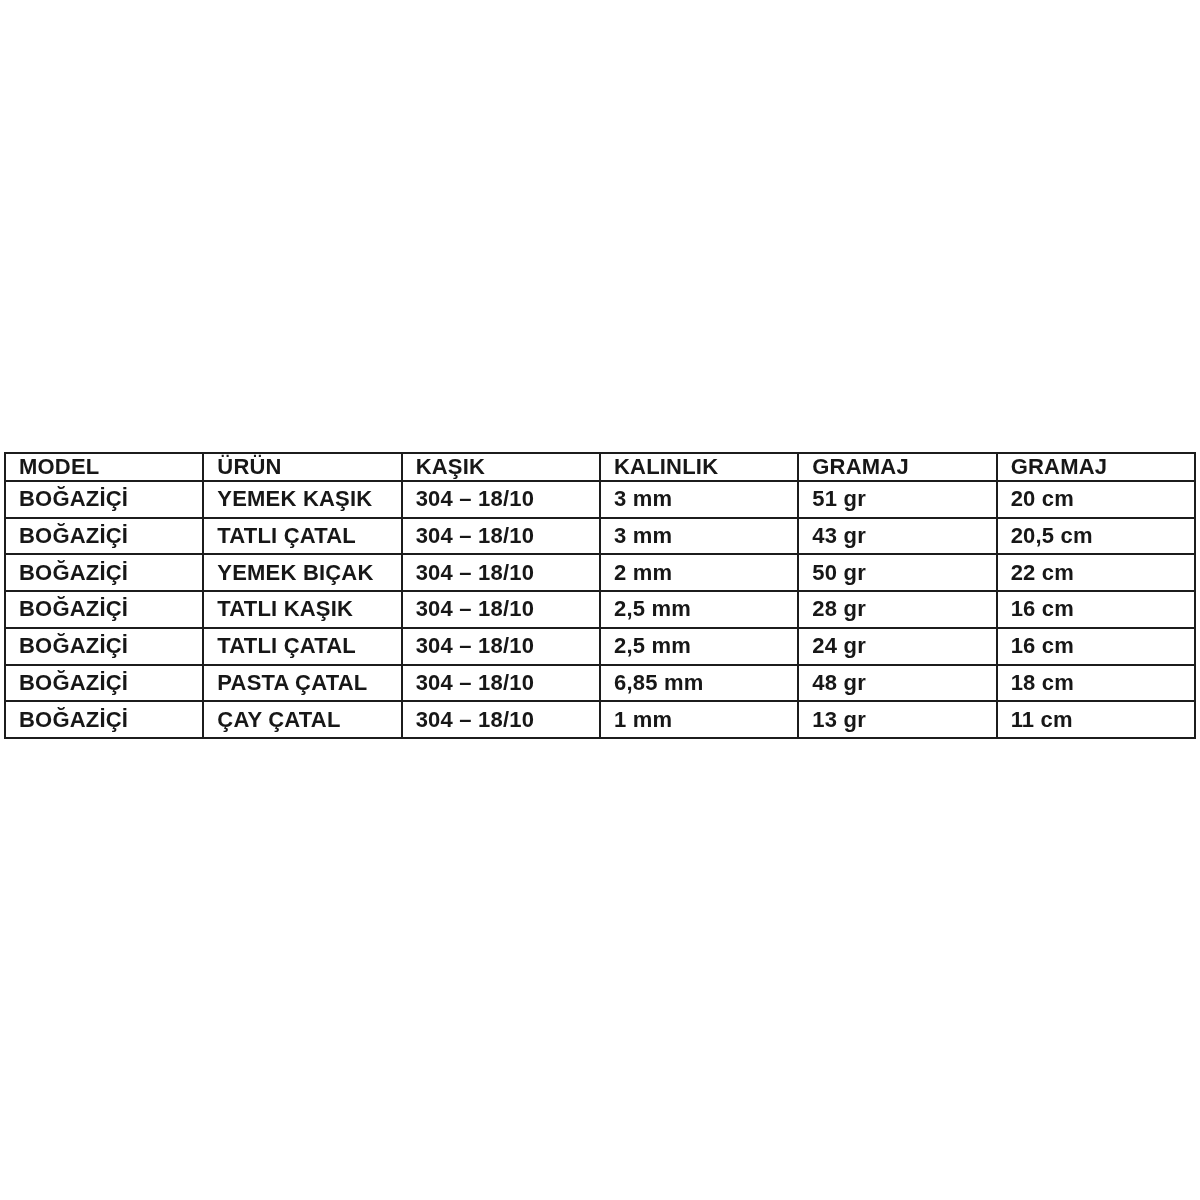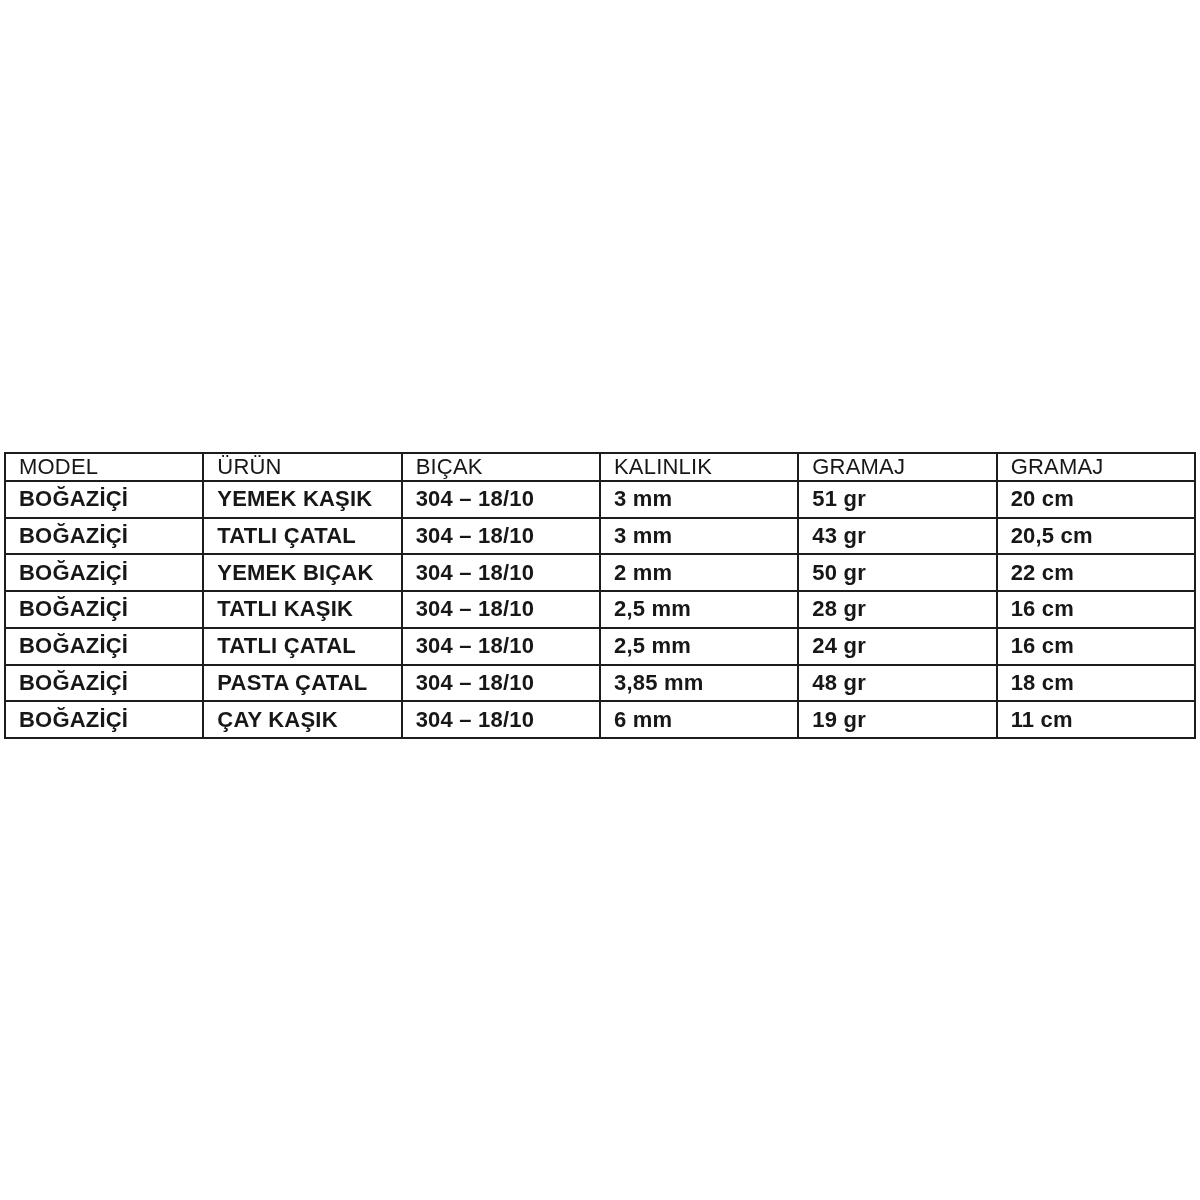--- a/index.html
+++ b/index.html
@@ -34,33 +34,33 @@
     font-size: 22px;
     font-weight: 700;
     color: #171717;
     text-align: left;
     vertical-align: middle;
     white-space: nowrap;
     overflow: hidden;
     letter-spacing: 0.2px;
   }
   table.spec-table th {
-    font-weight: 400; 
+    font-weight: 700; 
   }
 </style>
 </head>
 <body>
 
 <div class="page">
   <table class="spec-table">
     <thead>
       <tr>
           <th>MODEL</th>
           <th>ÜRÜN</th>
-          <th>BIÇAK</th>
+          <th>KAŞIK</th>
           <th>KALINLIK</th>
           <th>GRAMAJ</th>
           <th>GRAMAJ</th>
         </tr>
     </thead>
     <tbody>
         <tr>
           <td>BOĞAZİÇİ</td>
           <td>YEMEK KAŞIK</td>
           <td>304 – 18/10</td>
@@ -97,27 +97,27 @@
           <td>TATLI ÇATAL</td>
           <td>304 – 18/10</td>
           <td>2,5 mm</td>
           <td>24 gr</td>
           <td>16 cm</td>
         </tr>
         <tr>
           <td>BOĞAZİÇİ</td>
           <td>PASTA ÇATAL</td>
           <td>304 – 18/10</td>
-          <td>3,85 mm</td>
+          <td>6,85 mm</td>
           <td>48 gr</td>
           <td>18 cm</td>
         </tr>
         <tr>
           <td>BOĞAZİÇİ</td>
-          <td>ÇAY KAŞIK</td>
+          <td>ÇAY ÇATAL</td>
           <td>304 – 18/10</td>
-          <td>6 mm</td>
-          <td>19 gr</td>
+          <td>1 mm</td>
+          <td>13 gr</td>
           <td>11 cm</td>
         </tr>
       </tbody>
   </table>
 </div>
 
 </body></html>

